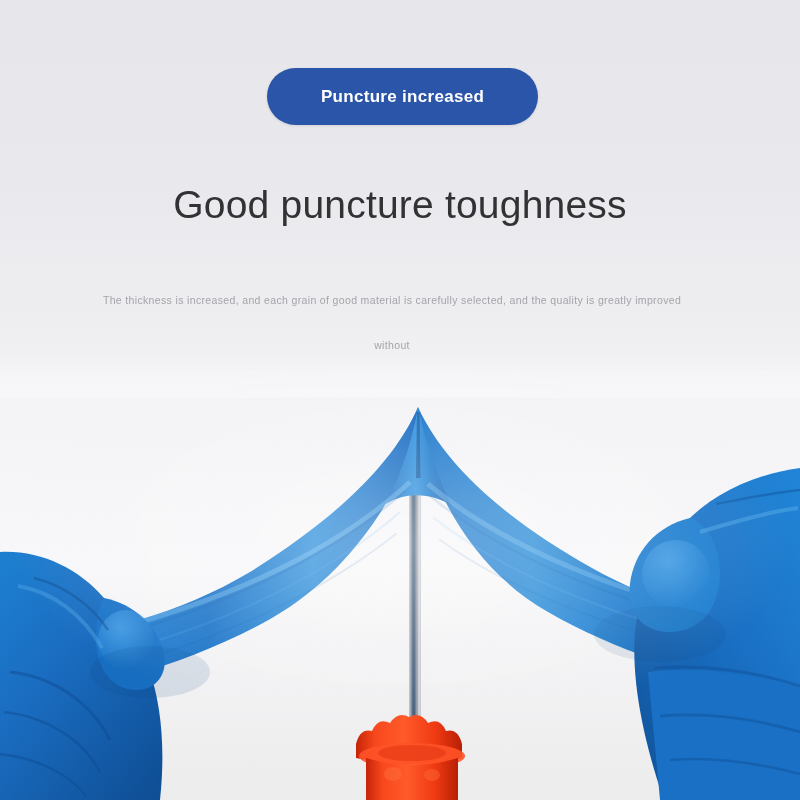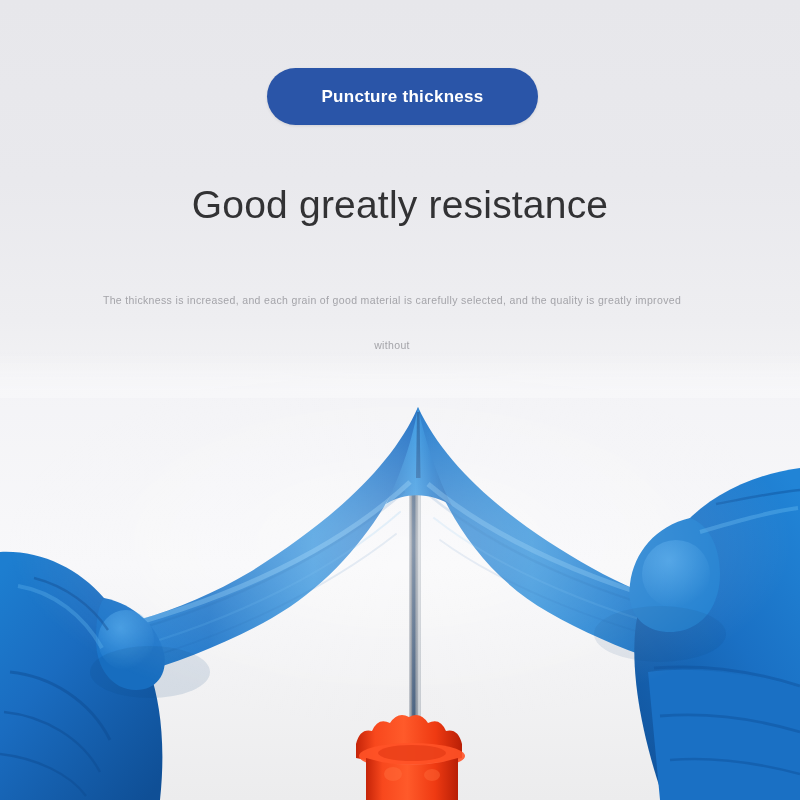--- a/index.html
+++ b/index.html
@@ -103,24 +103,24 @@
   }
 </style>
 </head>
 <body>
 
 <div id="page">
 
   <div class="top-panel">
 
     <div class="pill">
-      <span class="pill-label">Puncture thickness</span>
+      <span class="pill-label">Puncture increased</span>
     </div>
 
-    <div class="headline">Good greatly resistance</div>
+    <div class="headline">Good puncture toughness</div>
 
     <div class="subcopy">
       <span class="line">The thickness is increased, and each grain of good material is carefully selected, and the quality is greatly improved without</span>
       <span class="line">using inferior materials, and the toughness is stronger</span>
     </div>
   </div>
 
   <div class="photo">
     <svg width="800" height="428" viewBox="0 0 800 428">
       <defs>

